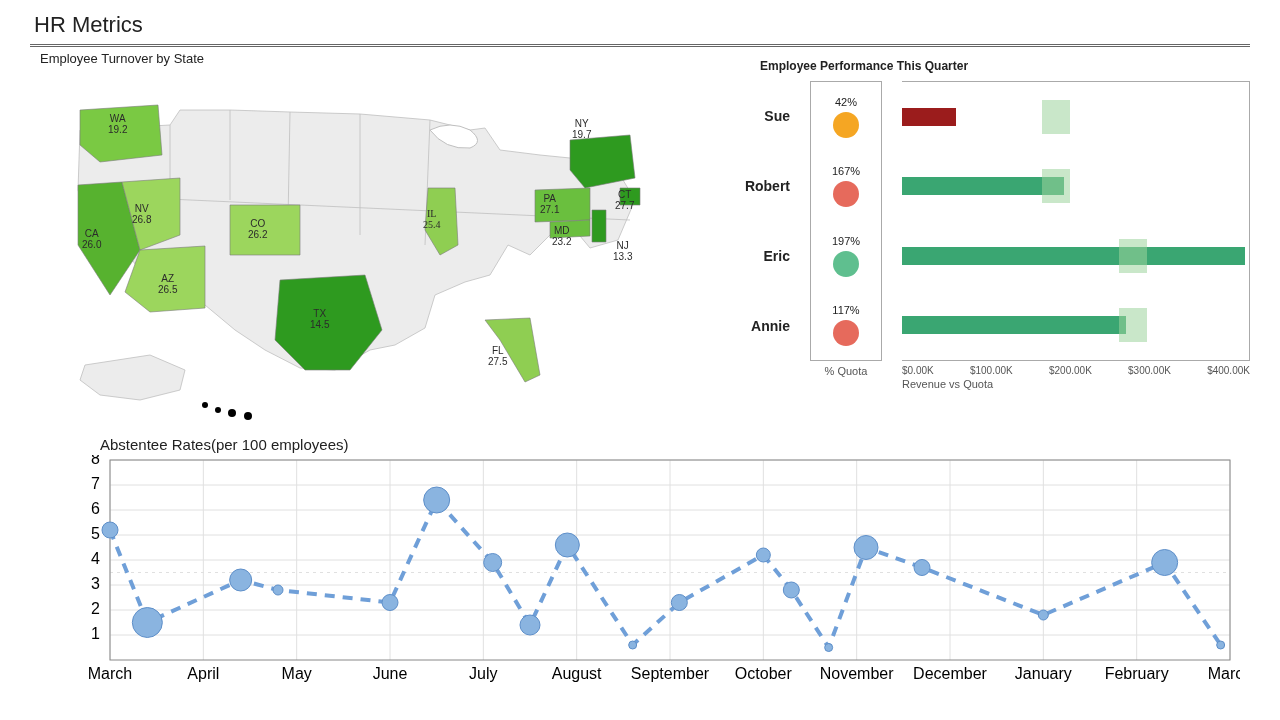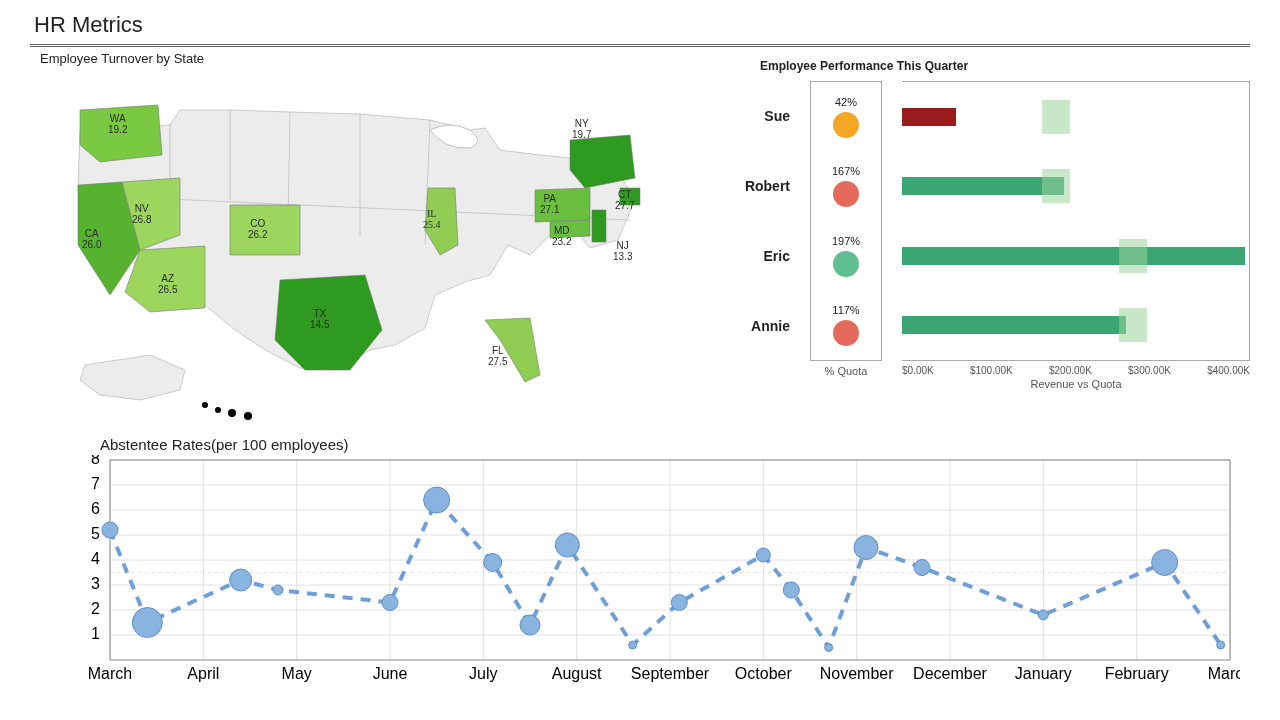--- a/index.html
+++ b/index.html
@@ -21,21 +21,21 @@
   .quota-box{border:1px solid #aaa;width:70px;height:278px;display:flex;flex-direction:column;justify-content:space-around;align-items:center;}
   .quota-item{display:flex;flex-direction:column;align-items:center;gap:4px;}
   .quota-item .pct{font-size:11px;}
   .quota-item .dot{width:26px;height:26px;border-radius:50%;}
   .quota-caption{font-size:11px;text-align:center;color:#555;margin-top:4px;}
   .rev-chart{flex:1;position:relative;height:278px;border:1px solid #aaa;border-left:none;}
   .rev-row{position:relative;height:25%;display:flex;align-items:center;}
   .rev-bar{height:18px;position:absolute;left:0;}
   .rev-marker{position:absolute;width:28px;height:34px;opacity:.55;}
   .rev-axis{display:flex;font-size:10px;color:#555;margin-top:4px;justify-content:space-between;width:100%;}
-  .rev-caption{font-size:11px;text-align:center;color:#555;margin-top:2px;}
+  .rev-caption{font-size:11px;color:#555;margin-top:2px;}
   .abs-pane{margin-top:6px;}
   .abs-title{font-size:15px;margin:0 0 2px 70px;}
   .abs-chart{position:relative;width:1180px;height:230px;margin-left:30px;}
   .abs-chart svg{position:absolute;left:0;top:0;}
   .abs-grid line{stroke:#e0e0e0;stroke-width:1;}
 </style>
 </head>
 <body>
 
 <div class="page">

